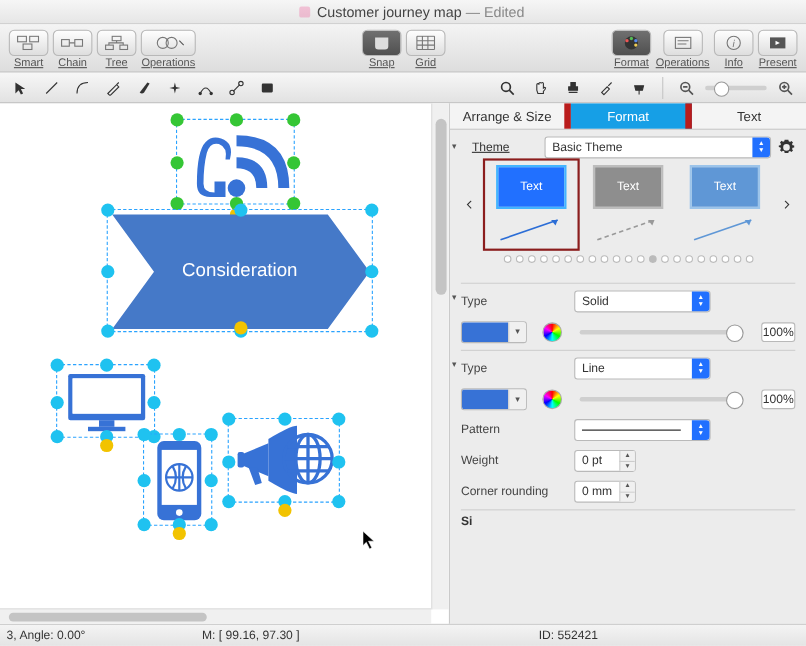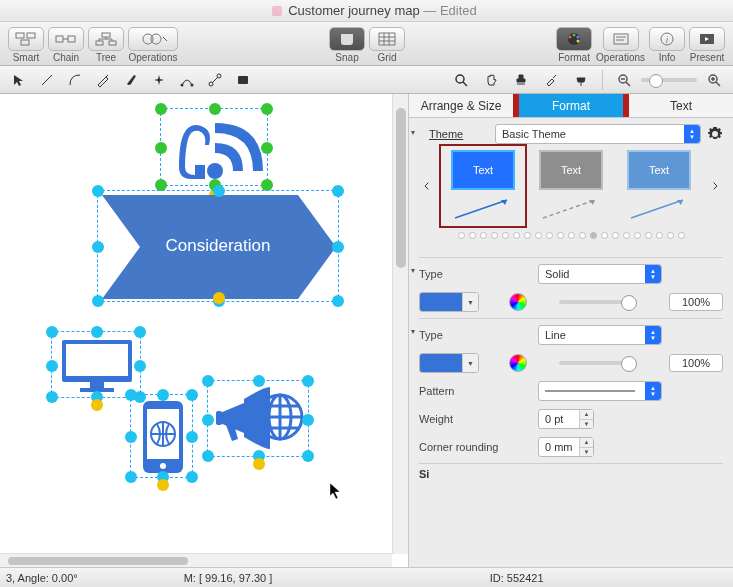--- a/index.html
+++ b/index.html
@@ -5,21 +5,21 @@
   * { box-sizing: border-box; margin: 0; padding: 0; font-family: -apple-system, "Helvetica Neue", Arial, sans-serif; }
   body { width: 733px; height: 587px; background: #ececec; overflow: hidden; font-size: 12px; color: #333; }
   .titlebar { height: 22px; display:flex; align-items:center; justify-content:center; background:linear-gradient(#f6f6f6,#e6e6e6); font-size:13px; color:#444; border-bottom:1px solid #cfcfcf;padding-left:16px;}
   .titlebar .doc { color:#444; }
   .titlebar .edited { color:#888; }
   .titlebar .tiny { width:10px;height:10px; margin-right:6px; background:#e06; opacity:.2; border-radius:2px;}
   .toolbar { height:44px; background:linear-gradient(#f4f4f4,#ddd); border-bottom:1px solid #b8b8b8; display:flex; align-items:flex-end; padding:0 8px 2px 8px; gap:4px;}
   .tool-group{display:flex;flex-direction:column;align-items:center;gap:1px;}
   .tool-group .btnbar{width:36px;height:24px;border:1px solid #b8b8b8;border-radius:5px;background:linear-gradient(#fefefe,#dedede);display:flex;align-items:center;justify-content:center;}
   .tool-group .btnbar.wide{width:50px;}
-  .tool-group .label{font-size:10px;color:#555;}
+  .tool-group .label{font-size:10px;color:#555;text-decoration:underline;}
   .tool-group .icon svg{display:block;}
   .spacer{flex:1;}
   .tool-row{height:28px;background:linear-gradient(#f7f7f7,#e2e2e2);border-bottom:1px solid #b8b8b8;display:flex;align-items:center;padding:0 6px;gap:2px;}
   .tool-row .tbtn{width:26px;height:22px;display:flex;align-items:center;justify-content:center;border-radius:3px;}
   .tool-row .sep{width:1px;height:20px;background:#c5c5c5;margin:0 4px;}
   .tool-row .right{margin-left:auto;display:flex;align-items:center;gap:4px;}
   .zoom-slider{width:56px;height:4px;background:#cfcfcf;border-radius:2px;position:relative;}
   .zoom-slider::after{content:"";position:absolute;left:8px;top:-4px;width:12px;height:12px;background:#fff;border:1px solid #999;border-radius:50%;}
   .main{display:flex;height:473px;}
   .canvas-wrap{width:411px;height:100%;position:relative;background:#fff;}
@@ -50,34 +50,34 @@
   .style-card{width:72px;display:flex;flex-direction:column;align-items:center;gap:8px;position:relative;}
   .style-card.selected{outline:2px solid #8b1d1d;outline-offset:6px;}
   .style-box{width:60px;height:36px;display:flex;align-items:center;justify-content:center;color:#fff;font-size:11px;border-radius:0;}
   .sb1{background:#2170ff;outline:2px solid #43b4ff;}
   .sb2{background:#8e8e8e;outline:2px solid #bdbdbd;}
   .sb3{background:#5f97d6;outline:2px solid #9cc4ea;}
   .dots{display:flex;gap:4px;justify-content:center;padding:4px 0 10px 0;flex-wrap:wrap;}
   .dots span{width:7px;height:7px;border-radius:50%;background:#fff;border:1px solid #bbb;}
   .dots span.on{background:#bbb;}
   .hr{height:1px;background:#cfcfcf;margin:2px 10px;}
-  .kv{display:flex;align-items:center;padding:4px 10px;gap:24px;}
+  .kv{display:flex;align-items:center;padding:4px 10px;gap:8px;}
   .kv .k{width:95px;font-size:11px;color:#444;}
   .select{height:20px;background:#fff;border:1px solid #b9b9b9;border-radius:3px;display:flex;align-items:center;padding:0 6px;font-size:11px;position:relative;width:124px;}
   .swatch{width:60px;height:20px;display:flex;align-items:center;border:1px solid #b9b9b9;border-radius:3px;overflow:hidden;background:#fff;margin-right:6px;}
   .swatch .color{flex:1;height:100%;background:#3772d6;}
   .swatch .drop{width:16px;display:flex;align-items:center;justify-content:center;color:#555;font-size:7px;background:#f0f0f0;height:100%;border-left:1px solid #ccc;}
   .hslider{flex:1;height:4px;background:#cfcfcf;border-radius:2px;position:relative;margin:0 8px;}
   .hslider::after{content:"";position:absolute;right:0;top:-5px;width:14px;height:14px;background:#fff;border:1px solid #999;border-radius:50%;}
   .num-input{width:56px;height:20px;background:#fff;border:1px solid #b9b9b9;border-radius:3px;display:flex;align-items:center;padding:0 16px 0 6px;font-size:11px;position:relative;}
   .stepper{position:absolute;right:0;top:0;bottom:0;width:14px;display:flex;flex-direction:column;}
   .stepper div{flex:1;background:#f0f0f0;border-left:1px solid #ccc;font-size:6px;display:flex;align-items:center;justify-content:center;color:#555;}
   .stepper div:first-child{border-bottom:1px solid #ccc;}
   .colorwheel{width:18px;height:18px;border-radius:50%;background:conic-gradient(red,yellow,lime,cyan,blue,magenta,red);border:1px solid #aaa;}
-  .pct{width:54px;height:18px;border:1px solid #b9b9b9;border-radius:3px;background:#fff;display:flex;align-items:center;justify-content:center;font-size:11px;}
+  .pct{width:31px;height:18px;border:1px solid #b9b9b9;border-radius:3px;background:#fff;display:flex;align-items:center;justify-content:center;font-size:11px;}
   .status{height:20px;background:linear-gradient(#f4f4f4,#e4e4e4);border-top:1px solid #c7c7c7;display:flex;align-items:center;font-size:11px;color:#333;padding:0 6px;gap:12px;}
   .cursor{position:absolute;left:329px;top:388px;}
   .tri{position:absolute;left:-2px;bottom:27px;font-size:8px;color:#555;}
 </style>
 </head>
 <body>
 
 <div class="titlebar">
   <span class="tiny"></span>
   <span class="doc">Customer journey map</span>

